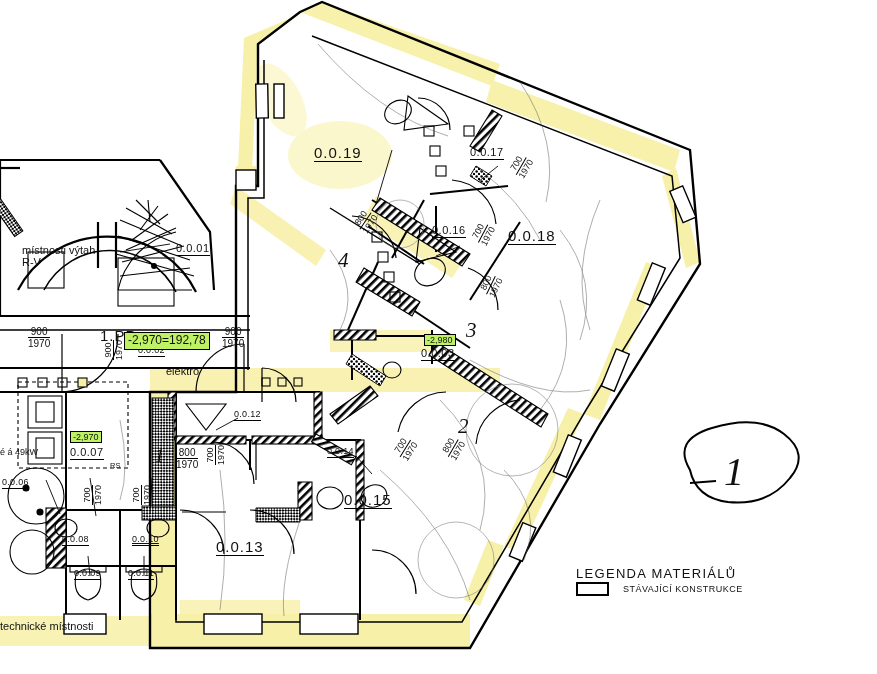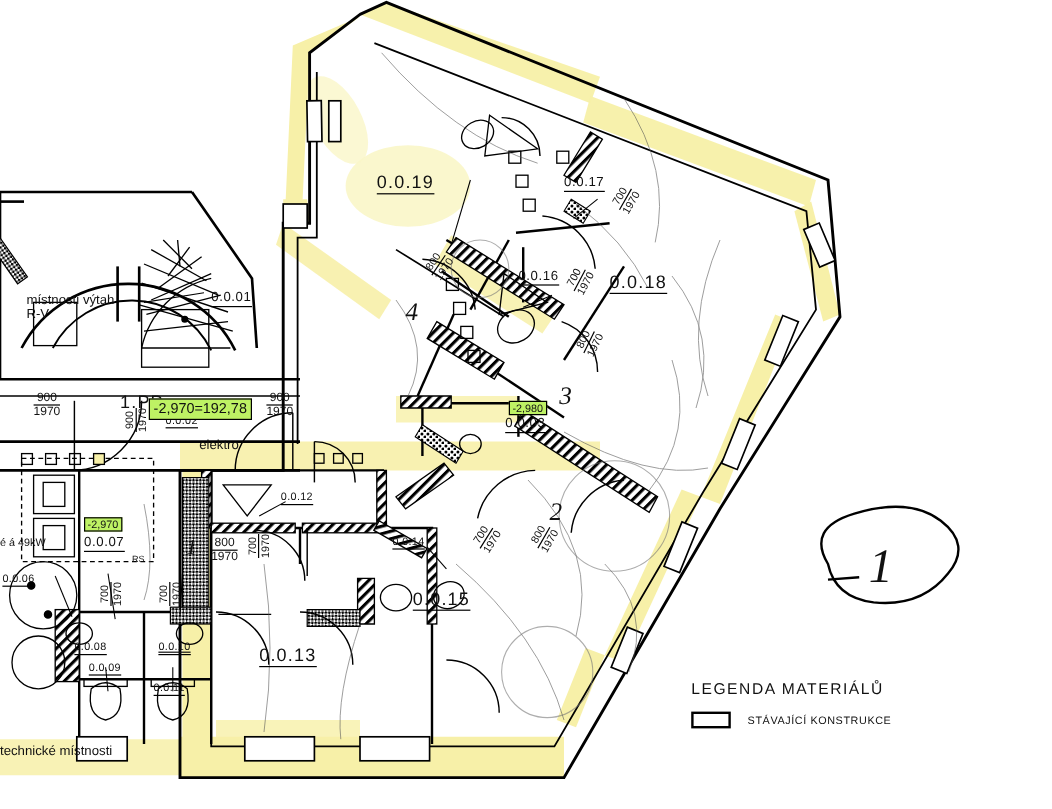--- a/index.html
+++ b/index.html
@@ -29,21 +29,21 @@
   .dim .top{border-bottom:1.3px solid #000;padding:0 1px;}
   .dim .bot{padding-top:.5px;}
   .dim.rot90{transform:rotate(-90deg);transform-origin:left top;}
   .dim.rot{transform-origin:left top;}
 
   
   .mark{font-size:21px;font-family:"Liberation Serif",serif;font-style:italic;}
 
   
   #legend{position:absolute;left:576px;top:566px;width:240px;}
-  #legend .title{font-size:13px;letter-spacing:1.3px;margin-bottom:12px;}
+  #legend .title{font-size:13px;letter-spacing:1.3px;margin-bottom:1px;}
   #legend .row{display:flex;align-items:center;margin-bottom:9px;}
   #legend .sw{width:33px;height:14px;border:2px solid #000;margin-right:14px;
               box-sizing:border-box;flex:0 0 auto;}
   #legend .sw.hatch{background:
      repeating-linear-gradient(45deg,#000 0 2.2px,#fff 2.2px 4.6px);}
   #legend .sw.brick{background:
      repeating-linear-gradient(45deg,#000 0 1.4px,#fff 1.4px 2.9px),
      repeating-linear-gradient(-45deg,#000 0 1.4px,transparent 1.4px 2.9px);}
   #legend .txt{font-size:9px;letter-spacing:.5px;}
 </style>
@@ -349,21 +349,21 @@
   <div class="lbl room" style="left:314px;top:145px;">0.0.19</div>
   <div class="lbl room" style="left:508px;top:228px;">0.0.18</div>
   <div class="lbl room sm" style="left:470px;top:147px;">0.0.17</div>
   <div class="lbl room sm" style="left:432px;top:225px;">0.0.16</div>
   <div class="lbl room sm" style="left:421px;top:348px;">0.0.03</div>
   <div class="lbl room sm" style="left:128px;top:243px;margin-left:48px;">0.0.01</div>
   <div class="lbl room xs" style="left:138px;top:346px;">0.0.02</div>
   <div class="lbl room xs" style="left:2px;top:478px;">0.0.06</div>
   <div class="lbl room sm" style="left:70px;top:447px;">0.0.07</div>
   <div class="lbl room xs" style="left:62px;top:535px;">0.0.08</div>
-  <div class="lbl room xs" style="left:74px;top:552px;">0.0.09</div>
+  <div class="lbl room xs" style="left:74px;top:569px;">0.0.09</div>
   <div class="lbl room xs" style="left:132px;top:535px;text-decoration:underline;">0.0.10</div>
   <div class="lbl room xs" style="left:128px;top:569px;">0.0.11</div>
   <div class="lbl room xs" style="left:234px;top:410px;">0.0.12</div>
   <div class="lbl room" style="left:216px;top:539px;">0.0.13</div>
   <div class="lbl room xs" style="left:327px;top:447px;">0.0.14</div>
   <div class="lbl room" style="left:344px;top:492px;">0.0.15</div>
 
   <div class="lbl ann" style="left:22px;top:245px;">
     <span>místnosti výtah</span><br>
     <span>R-V</span>

